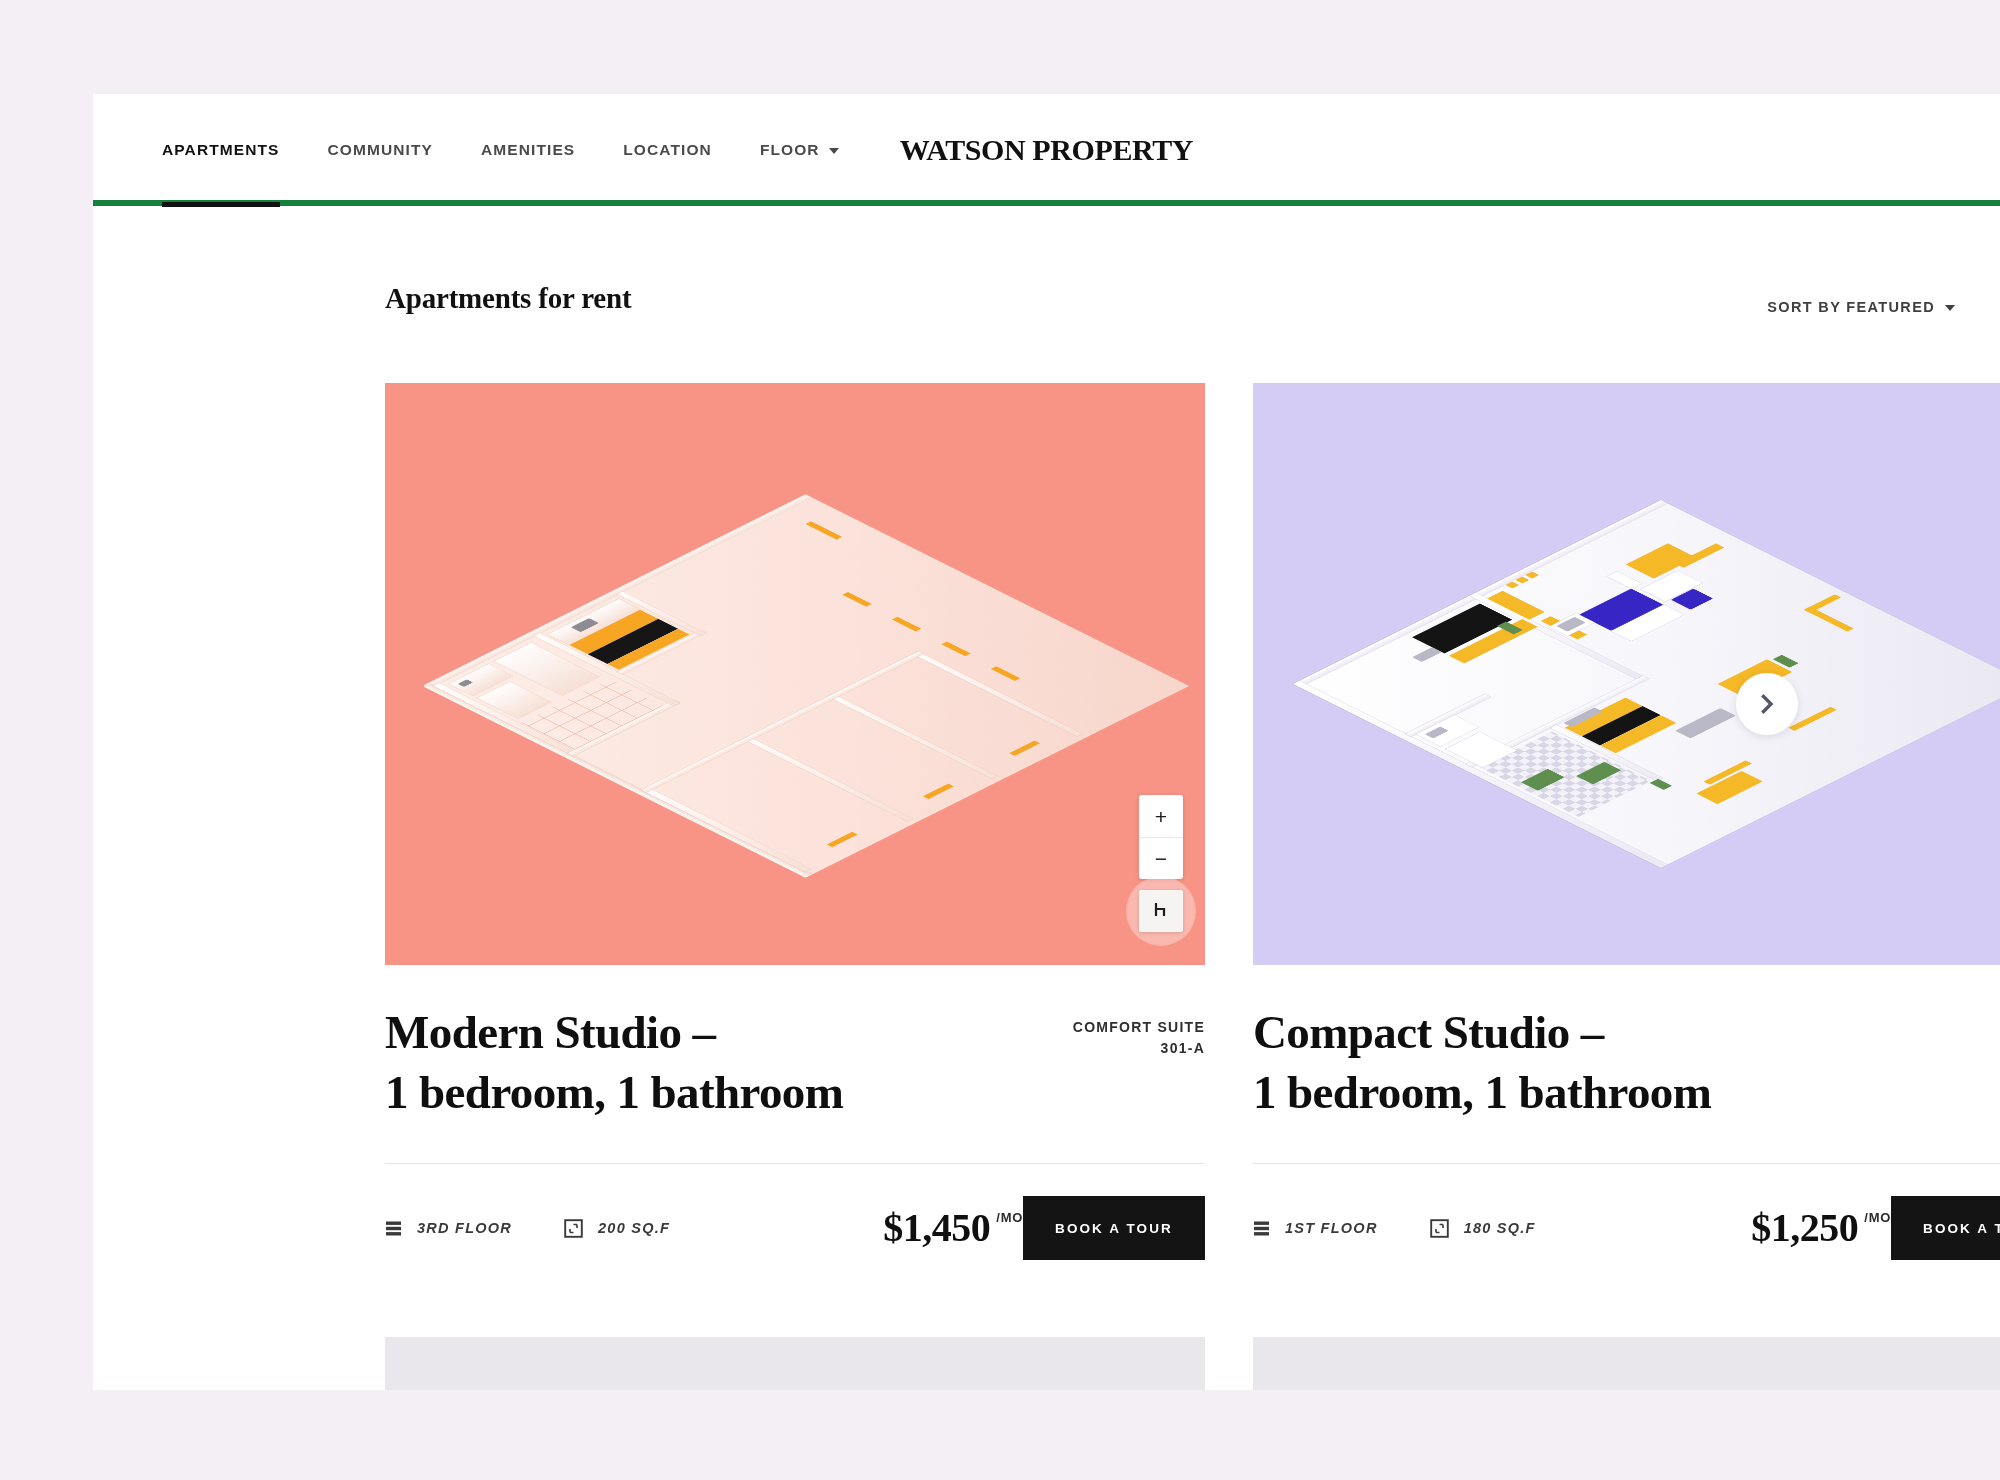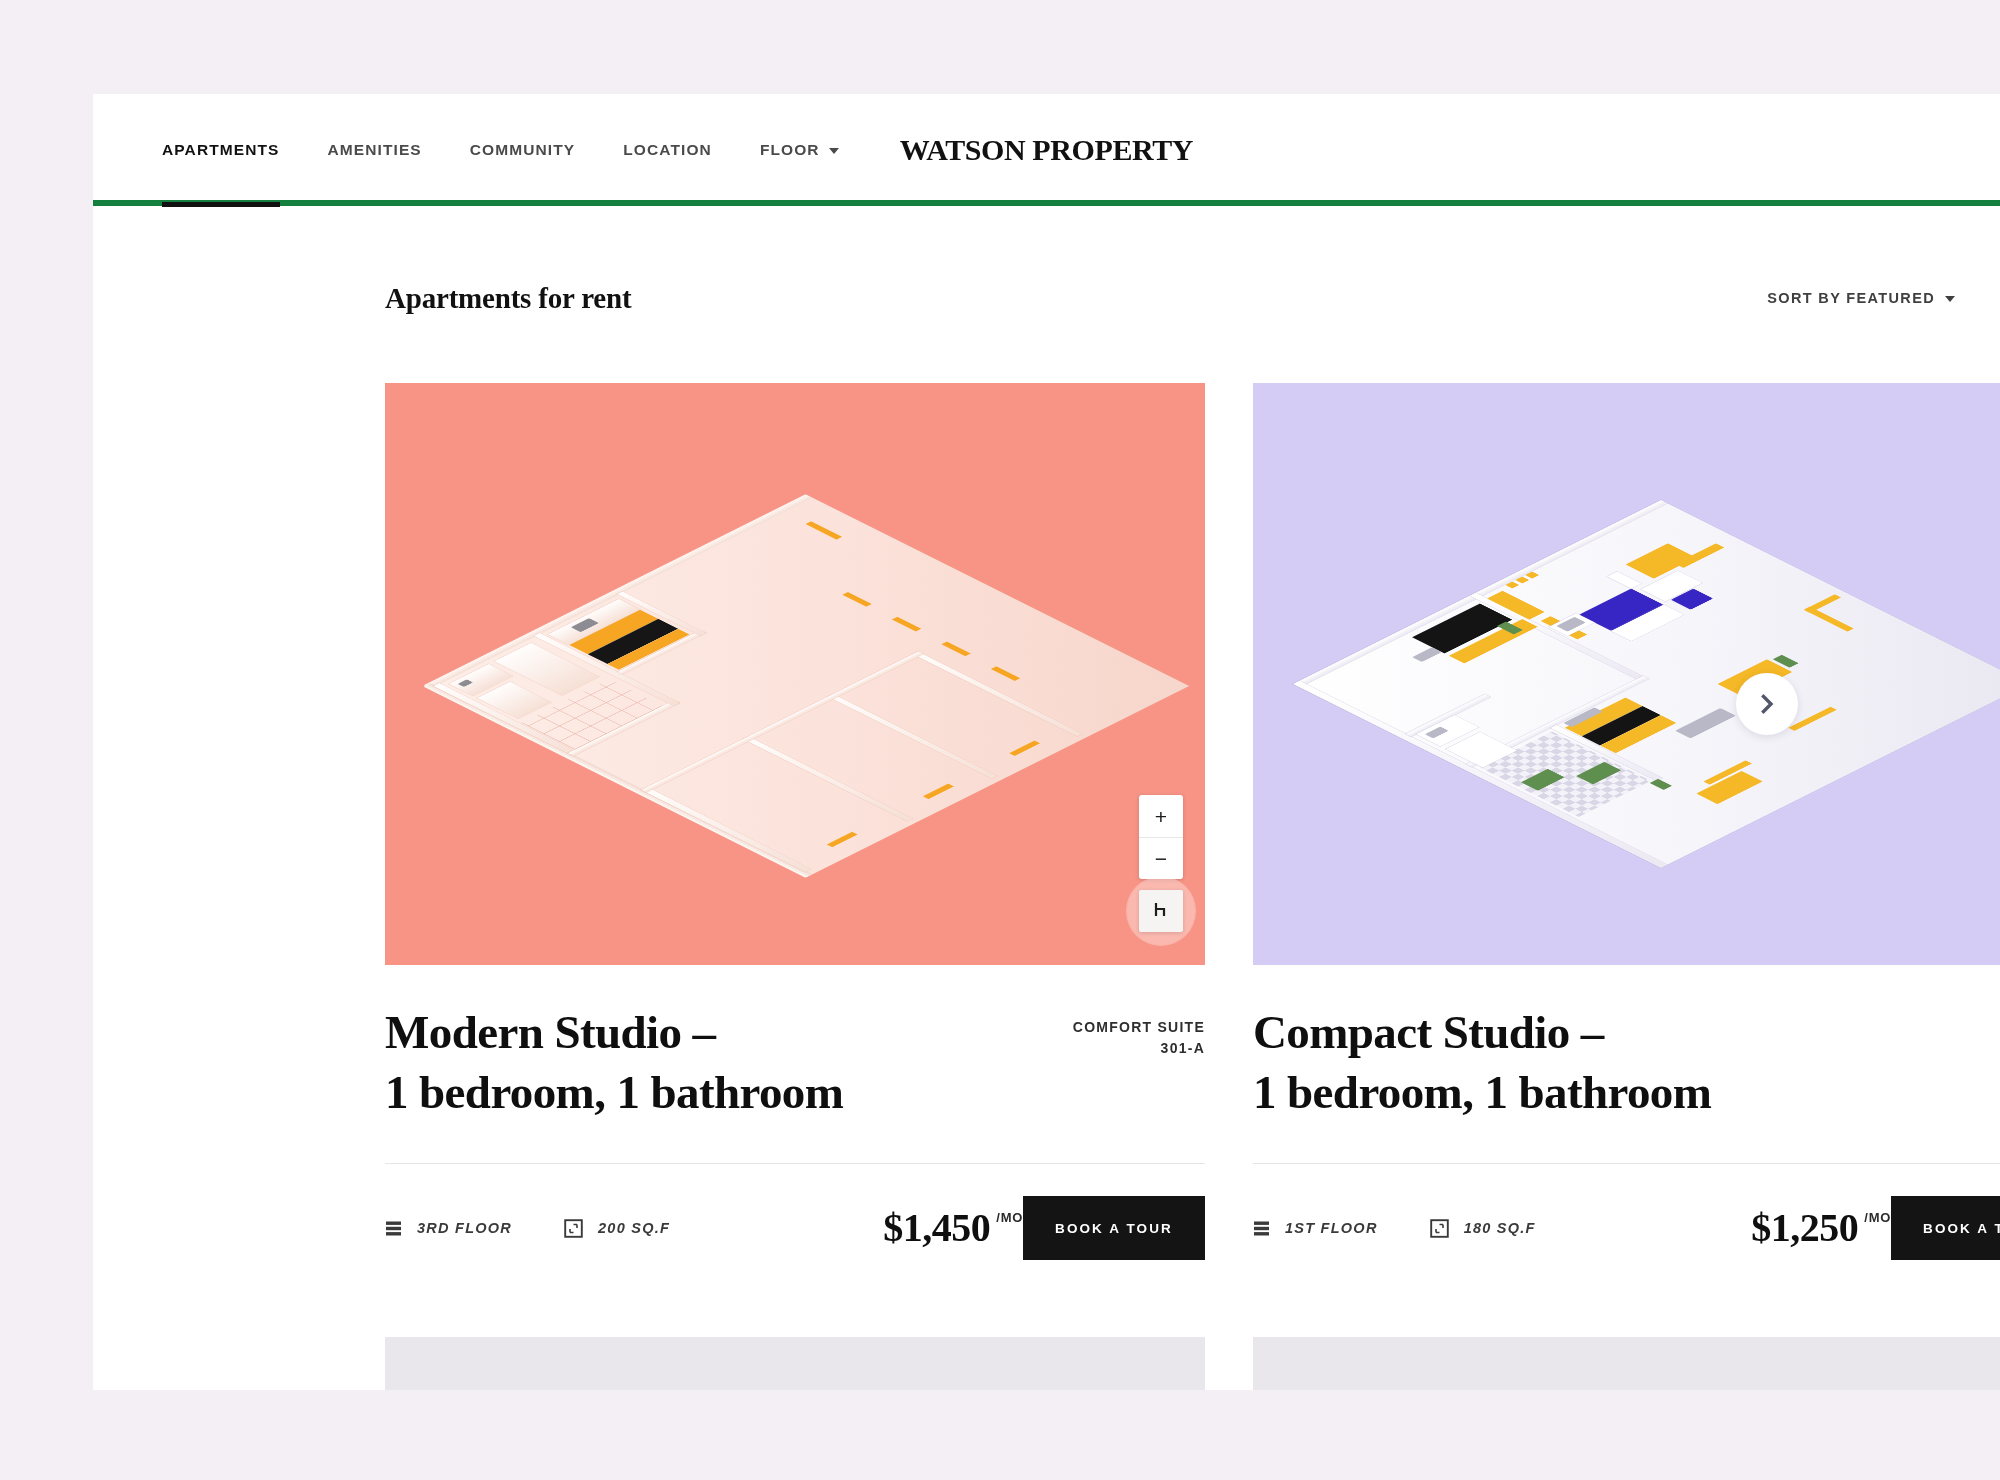--- a/index.html
+++ b/index.html
@@ -82,21 +82,21 @@
   }
   .section-title {
     font-family:"Liberation Serif", serif;
     font-weight:bold;
     font-size:29px;
     color:#111111;
     letter-spacing:-0.2px;
   }
   .sort-control {
     position:absolute;
-    right:45px; top:8px;
+    right:45px; top:17px;
     font-size:14.5px;
     font-weight:bold;
     letter-spacing:1.35px;
     color:#3f3f3f;
     cursor:pointer;
     display:flex; align-items:center;
   }
   .sort-caret {
     display:inline-block;
     margin-left:10px;
@@ -350,24 +350,24 @@
 <body>
 
 <div class="panel">
 
   <div class="header">
     <div class="nav">
       <div class="nav-item active">
         <span>APARTMENTS</span>
       </div>
       <div class="nav-item">
+        <span>COMMUNITY</span>
+      </div>
+      <div class="nav-item">
         <span>AMENITIES</span>
-      </div>
-      <div class="nav-item">
-        <span>COMMUNITY</span>
       </div>
       <div class="nav-item">
         <span>LOCATION</span>
       </div>
       <div class="nav-item">
         <span>FLOOR</span>
         <span class="nav-caret"></span>
       </div>
     </div>
     <div class="logo">WATSON PROPERTY</div>

